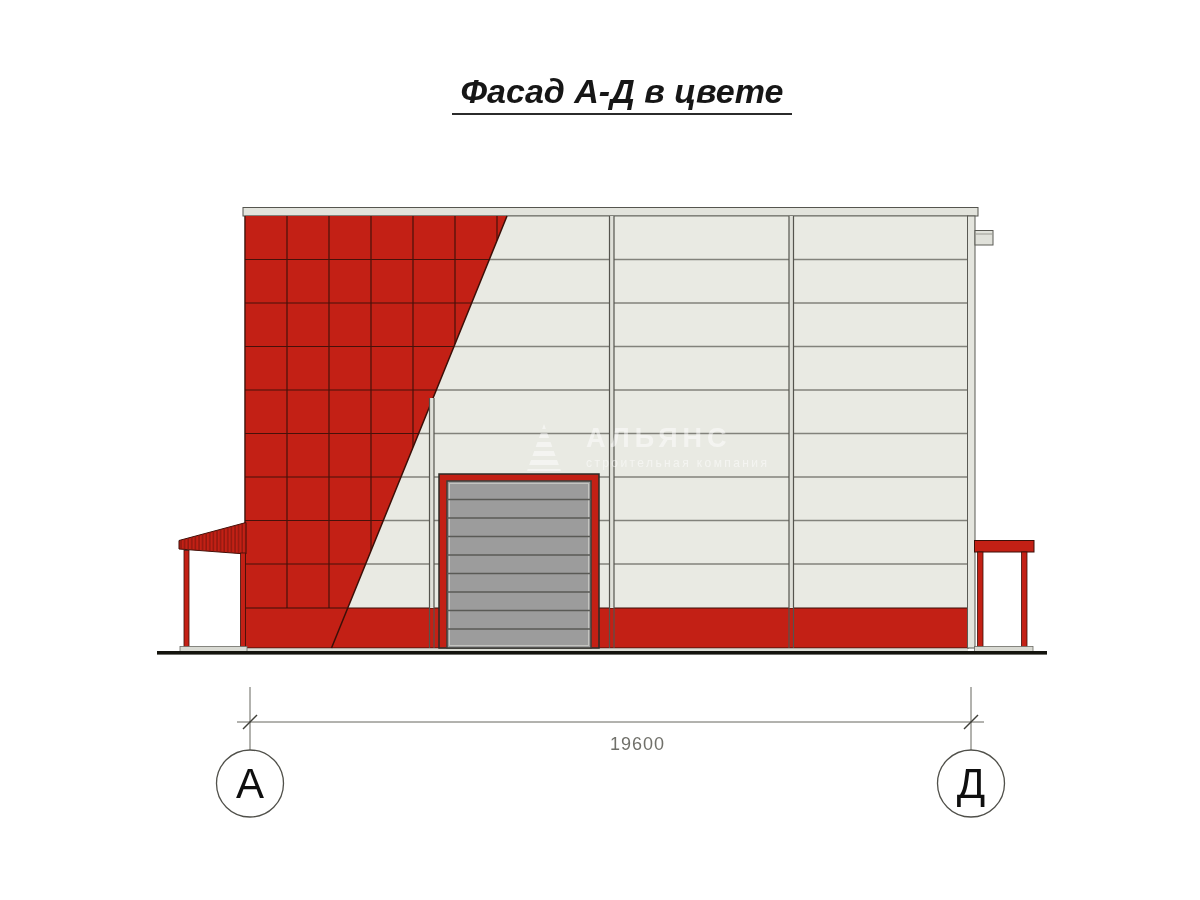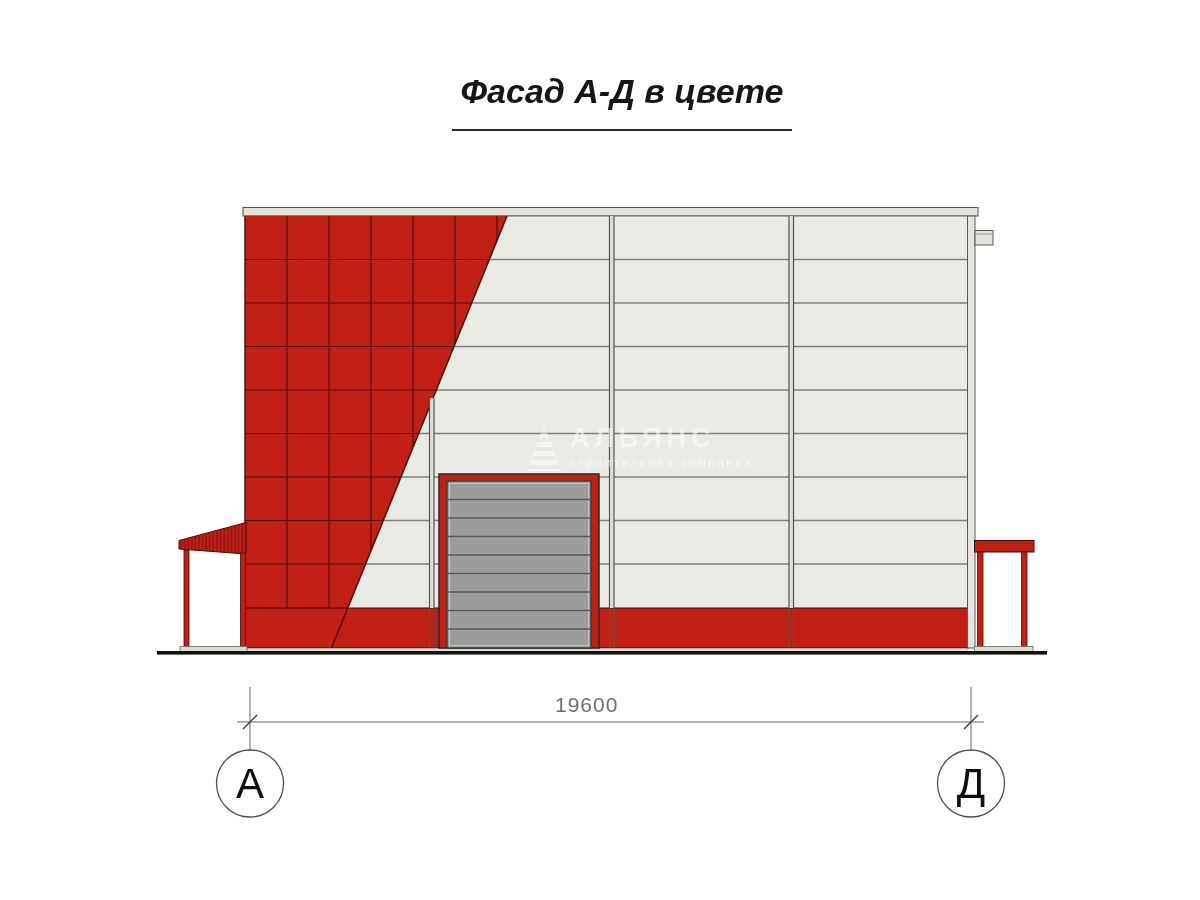--- a/index.html
+++ b/index.html
@@ -5,48 +5,48 @@
   html,body{margin:0;padding:0;background:#fff;}
   #canvas{
     position:relative;width:1200px;height:900px;background:#FFFFFF;overflow:hidden;
     font-family:"Liberation Sans", sans-serif;
   }
   .abs{position:absolute;}
   
   #title{
     left:452px;top:72px;width:340px;text-align:center;
     font-size:34px;font-style:italic;font-weight:bold;color:#161616;
-    border-bottom:2px solid #2b2b2b;padding-bottom:18px;white-space:nowrap;
+    border-bottom:2px solid #2b2b2b;padding-bottom:2px;white-space:nowrap;
   }
   
   #draw{left:0;top:0;}
   .red-fill{fill:var(--facade-red,#C32015);}
   .tile-line{stroke:var(--tile-joint-dark,#47110A);stroke-width:1.2;}
   .wall-fill{fill:var(--wall-panel,#E9EAE3);}
   .wall-line{stroke:var(--wall-joint,#82827B);stroke-width:1.4;}
   .door-fill{fill:var(--door-gray,#9C9C9C);}
   .door-line{stroke:var(--door-joint,#5A5A56);stroke-width:1.5;}
   .ground-fill{fill:var(--ground-black,#14140E);}
   .dark-red-stroke{stroke:var(--drawing-outline,#3B0F08);}
   .dim-stroke{stroke:#67675F;stroke-width:1;}
   .mullion-edge{stroke:#55544E;stroke-width:1.2;}
   
   #dim-value{
-    left:555px;top:693px;width:110px;text-align:left;
-    font-size:21px;color:var(--dimension-gray,#70706A);letter-spacing:1px;
+    left:555px;top:734px;width:110px;text-align:right;
+    font-size:18px;color:var(--dimension-gray,#70706A);letter-spacing:1px;
   }
   .axis-letter{
     width:80px;height:80px;display:flex;align-items:center;justify-content:center;
     font-size:42px;color:#0f0f0f;
   }
   #axis-a{left:210px;top:744px;}
   #axis-d{left:931px;top:744px;}
   
   #watermark{
-    left:527px;top:424px;display:flex;align-items:center;gap:9px;
+    left:527px;top:424px;display:flex;align-items:center;gap:25px;
     color:#ffffff;opacity:0.5;pointer-events:none;
   }
   #wm-pyramid{
     width:34px;height:47px;
     background:repeating-linear-gradient(to bottom,#ffffff 0 5px,rgba(255,255,255,0) 5px 9px);
     clip-path:polygon(50% 0,100% 100%,0 100%);
   }
   #wm-brand{font-size:27px;font-weight:bold;letter-spacing:5px;line-height:1;}
   #wm-tagline{font-size:12px;letter-spacing:2.4px;margin-top:4px;white-space:nowrap;}
 </style>

